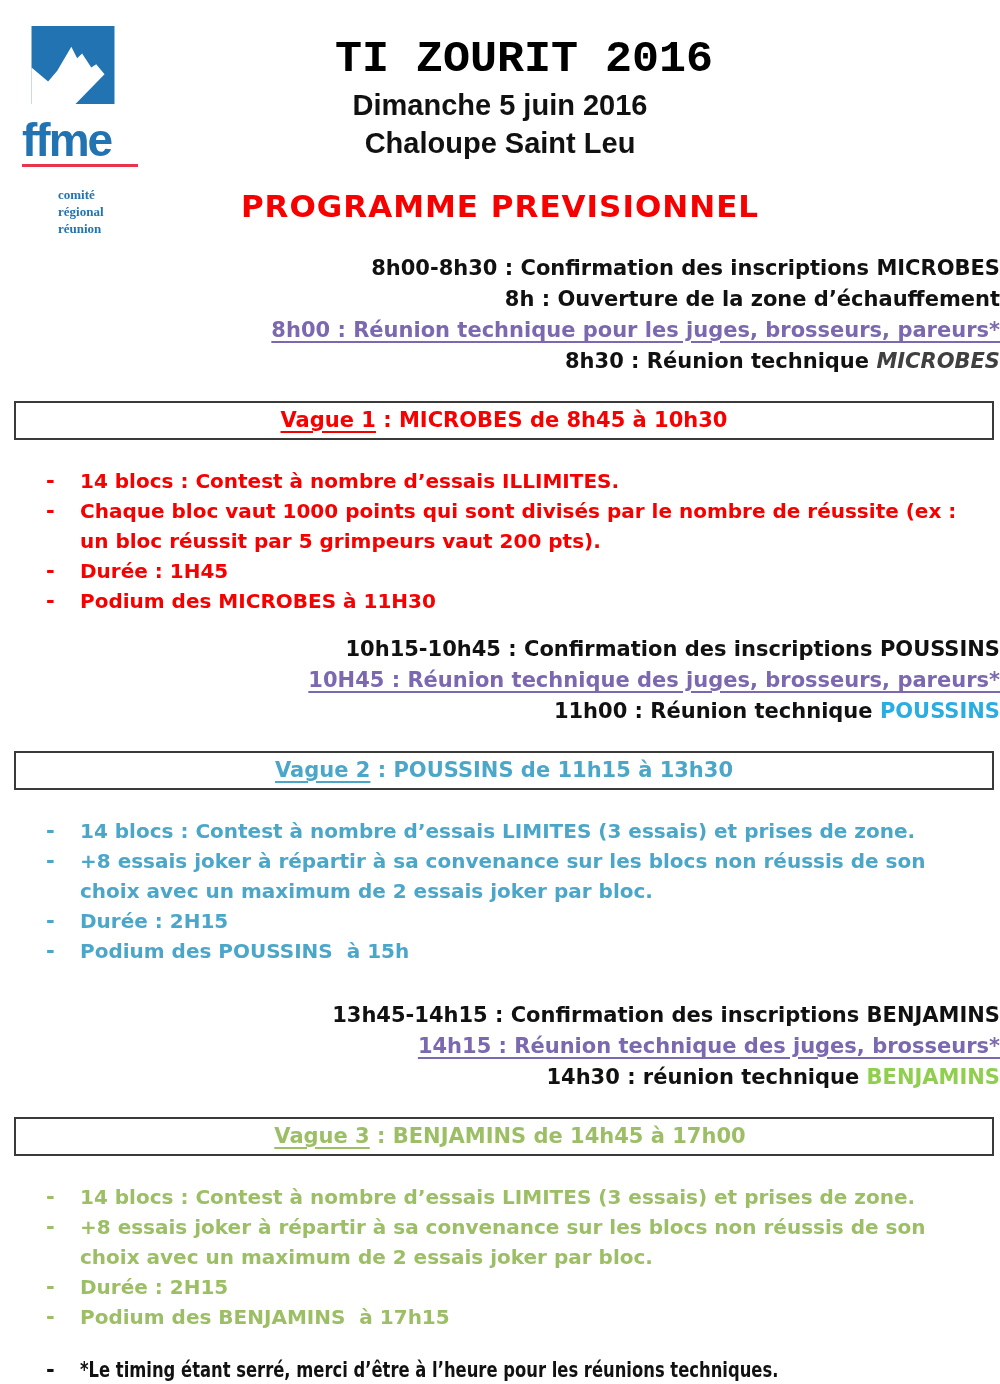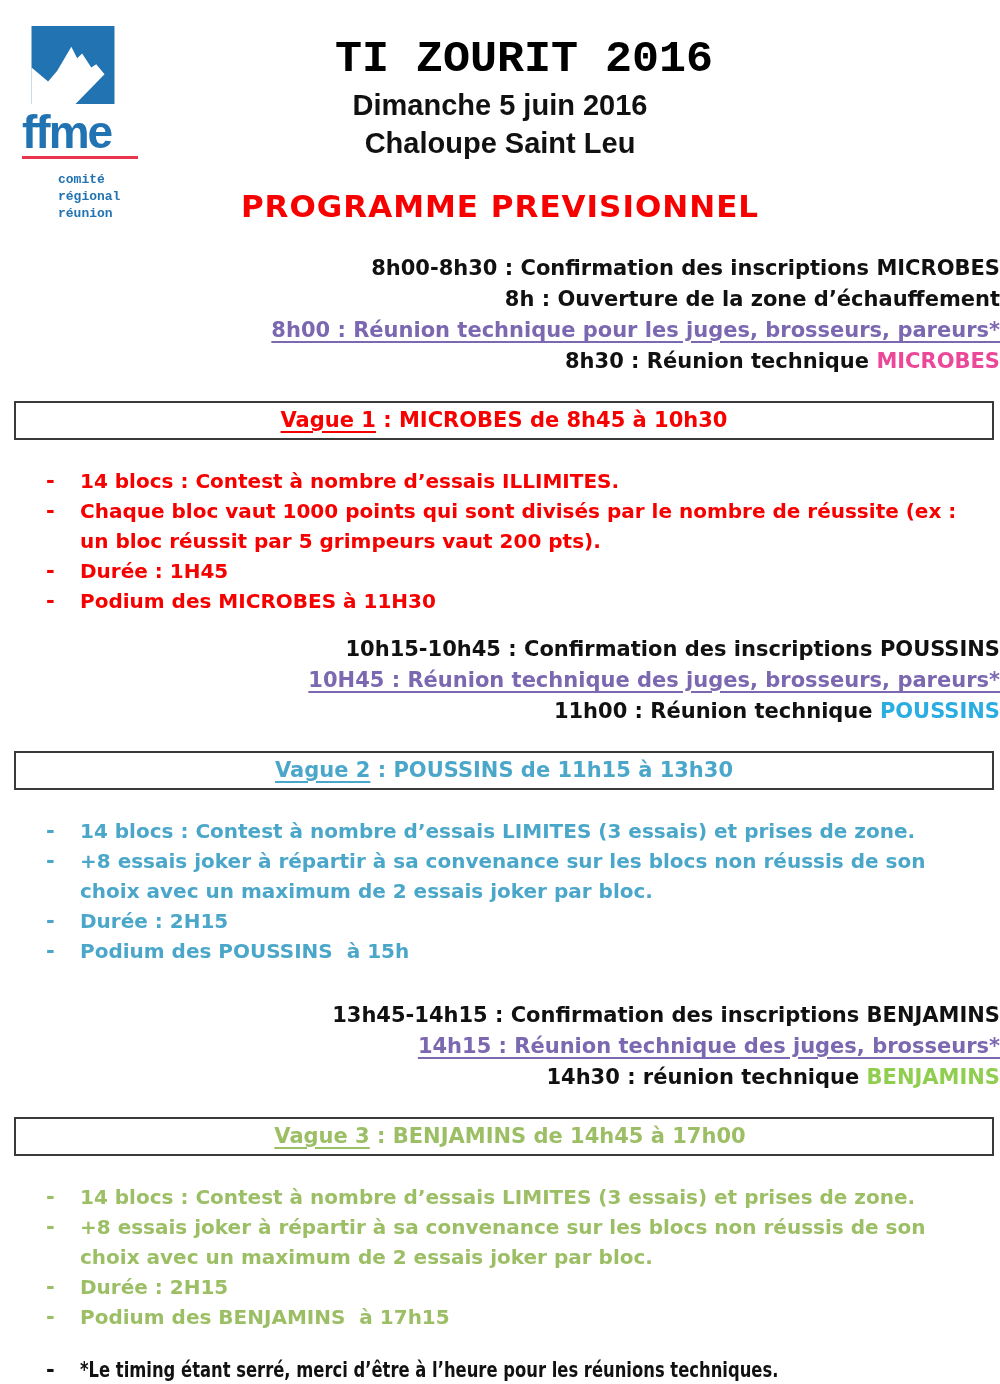--- a/index.html
+++ b/index.html
@@ -13,26 +13,26 @@
     color:#111111;
     overflow:hidden;
   }
 
   
   .logo { position:absolute; left:22px; top:26px; width:150px; }
   .logo-square { margin-left:9px; display:block; }
   .logo-brand {
     font-family:"Liberation Sans", sans-serif;
     font-weight:bold; font-size:46px; line-height:40px;
-    letter-spacing:-2px; color:#2273B2; margin-top:8px;
+    letter-spacing:-2px; color:#2273B2; margin-top:16px;
   }
   .logo-rule { width:116px; height:3px; background:#E8354B; margin-top:4px; }
   .logo-sub {
-    margin-left:36px; margin-top:12px;
-    font-family:Liberation Mono, monospace;
+    margin-left:36px; margin-top:19px;
+    font-family:Liberation Serif, serif;
     font-size:13px; line-height:17px; color:#2273B2; font-weight:bold;
   }
 
   
   .header-center { text-align:center; padding-top:34px; }
   .event-title {
     font-family:Liberation Mono, monospace;
     font-size:45px; line-height:52px; font-weight:bold; color:#000000;padding-left:48px;
   }
   .event-sub {
@@ -100,21 +100,21 @@
     <div class="event-title">TI ZOURIT 2016</div>
     <div class="event-sub">Dimanche 5 juin 2016</div>
     <div class="event-sub">Chaloupe Saint Leu</div>
     <div class="program-title" style="color: rgb(247, 0, 0);">PROGRAMME PREVISIONNEL</div>
   </div>
 
   <div class="sched sched-1">
     <div>8h00-8h30 : Confirmation des inscriptions MICROBES</div>
     <div>8h : Ouverture de la zone d’échauffement</div>
     <div class="purple u-line" style="color: rgb(123, 104, 176);">8h00 : Réunion technique pour les juges, brosseurs, pareurs*</div>
-    <div><span>8h30 : Réunion technique </span><span style="color: #ec4899;">MICROBES</span></div>
+    <div><span>8h30 : Réunion technique </span><span style="color: #404040; font-style: italic;">MICROBES</span></div>
   </div>
 
   <div class="wave-box" style="color: rgb(247, 0, 0);">
     <span class="u-line">Vague 1</span><span> : MICROBES de 8h45 à 10h30</span>
   </div>
 
   <div class="blist" style="color: rgb(247, 0, 0);">
     <div class="blist-item">
       <span class="blist-dash">-</span>
       <span class="blist-text">14 blocs : Contest à nombre d’essais ILLIMITES.</span>

